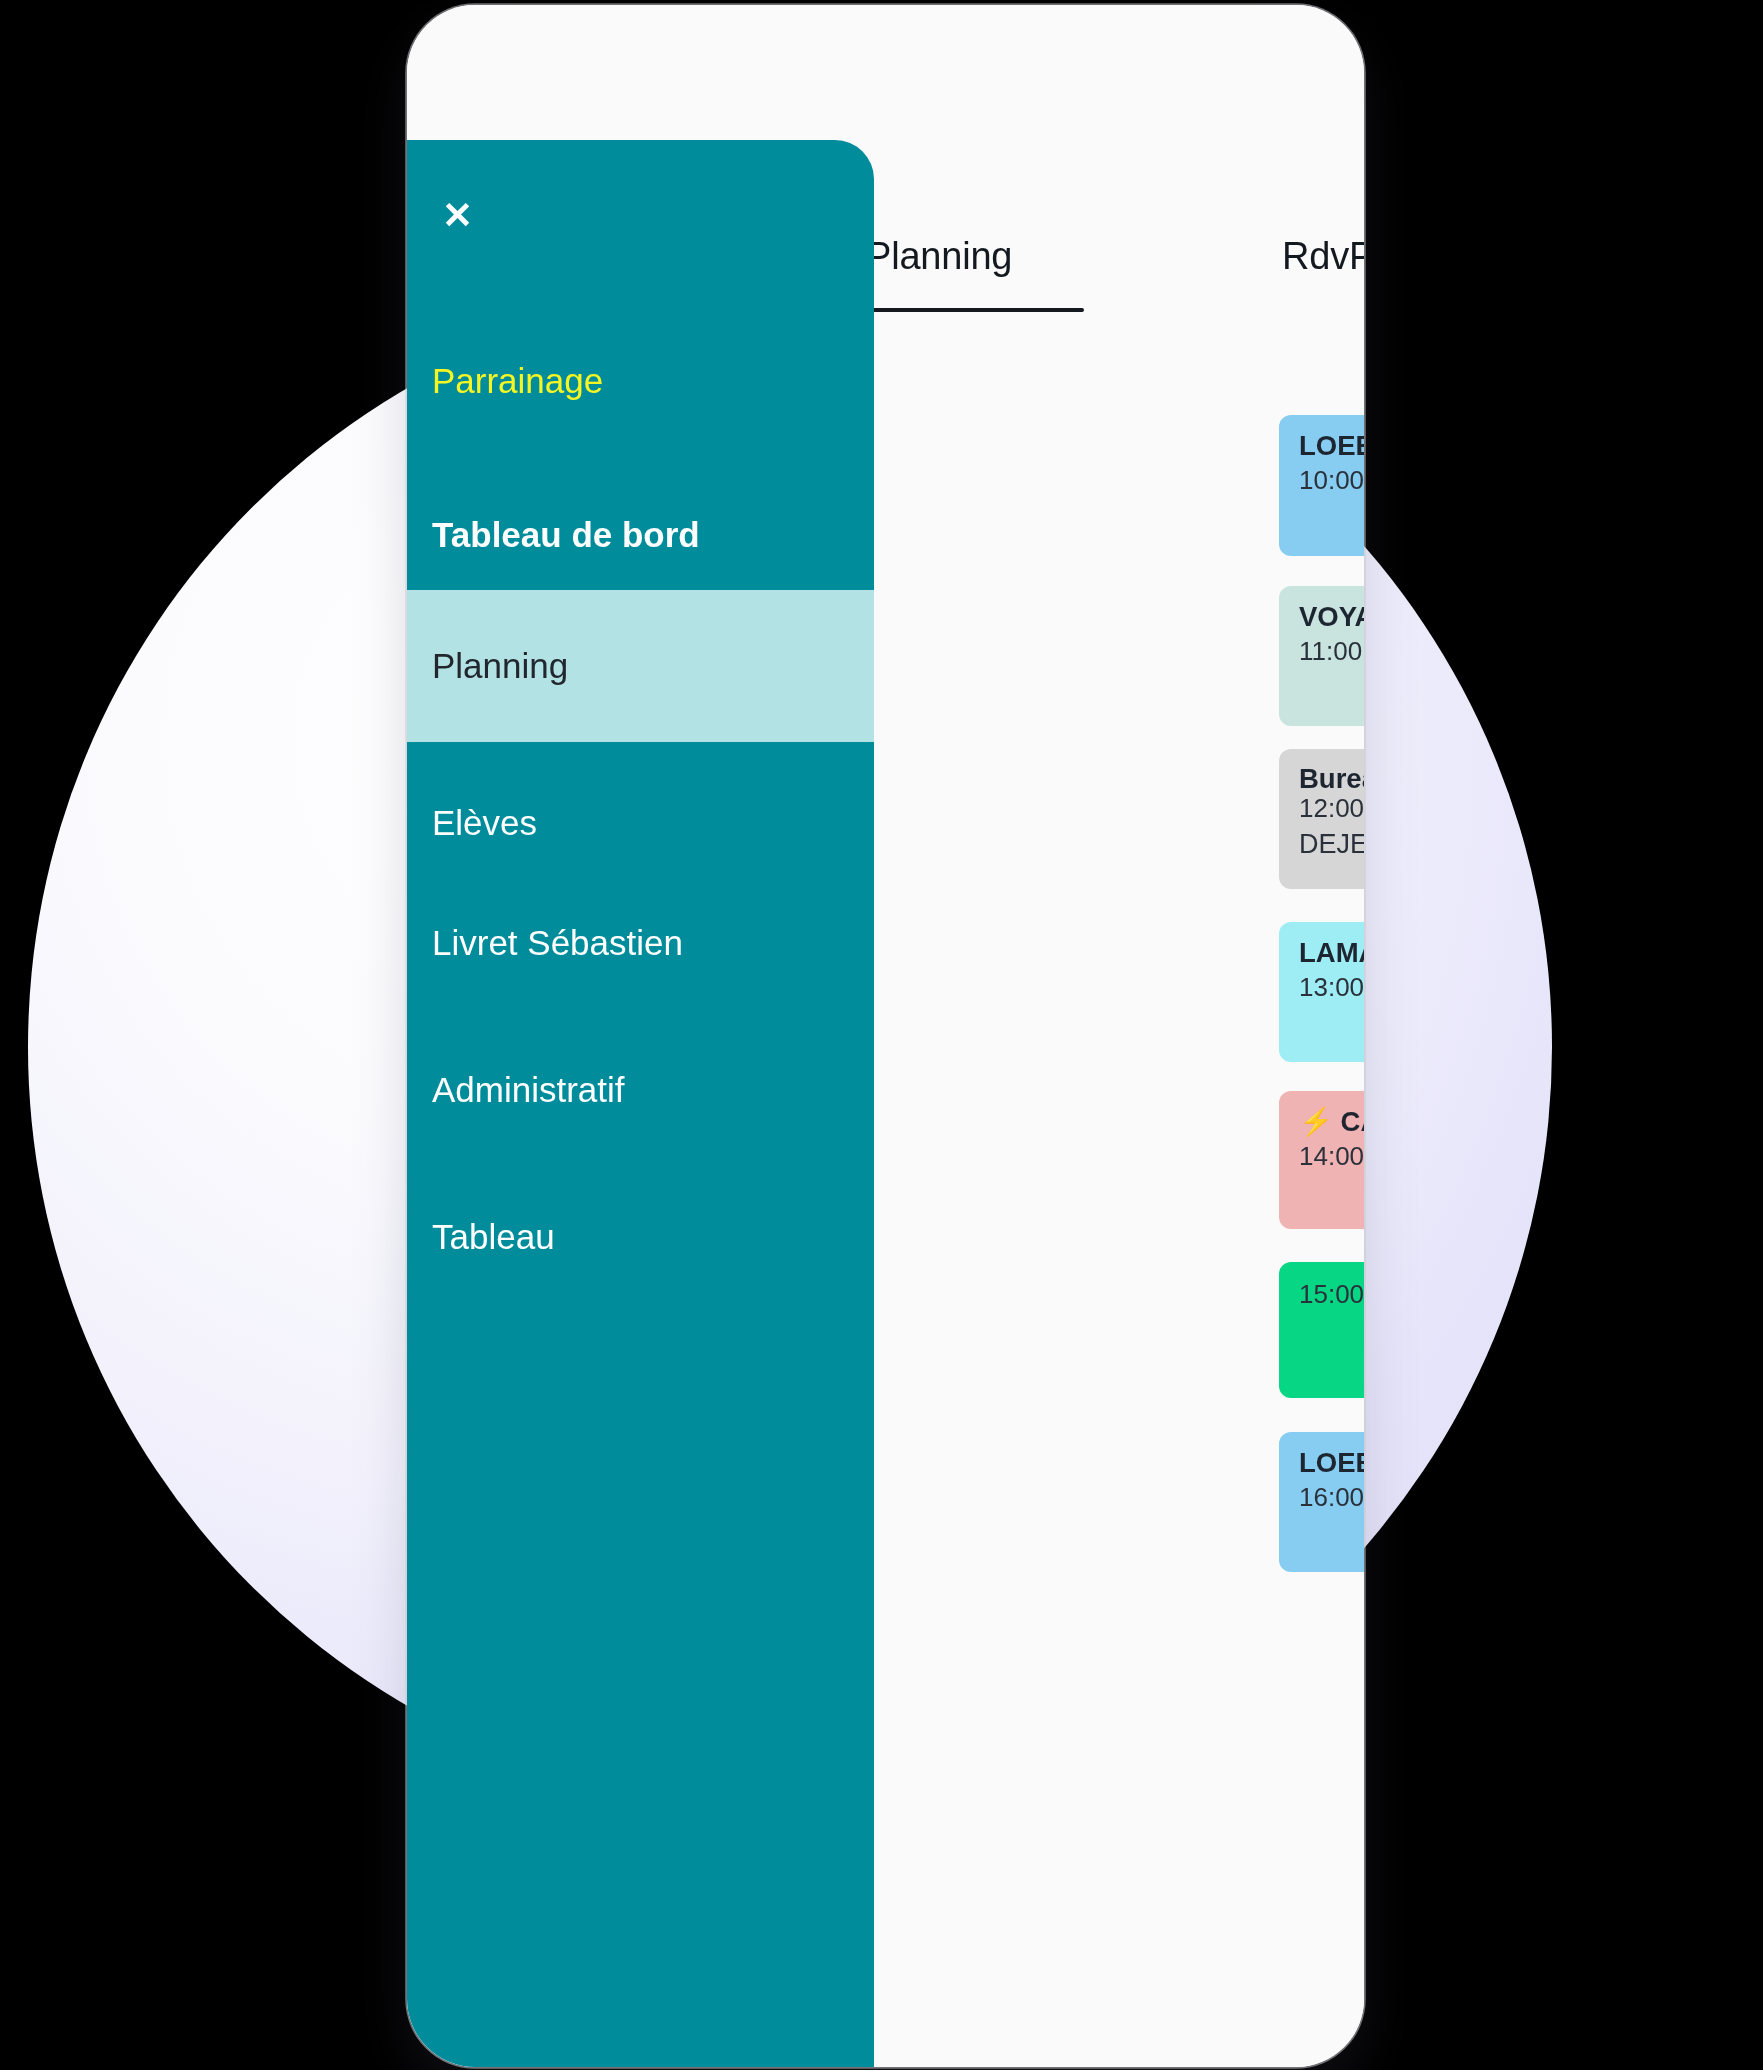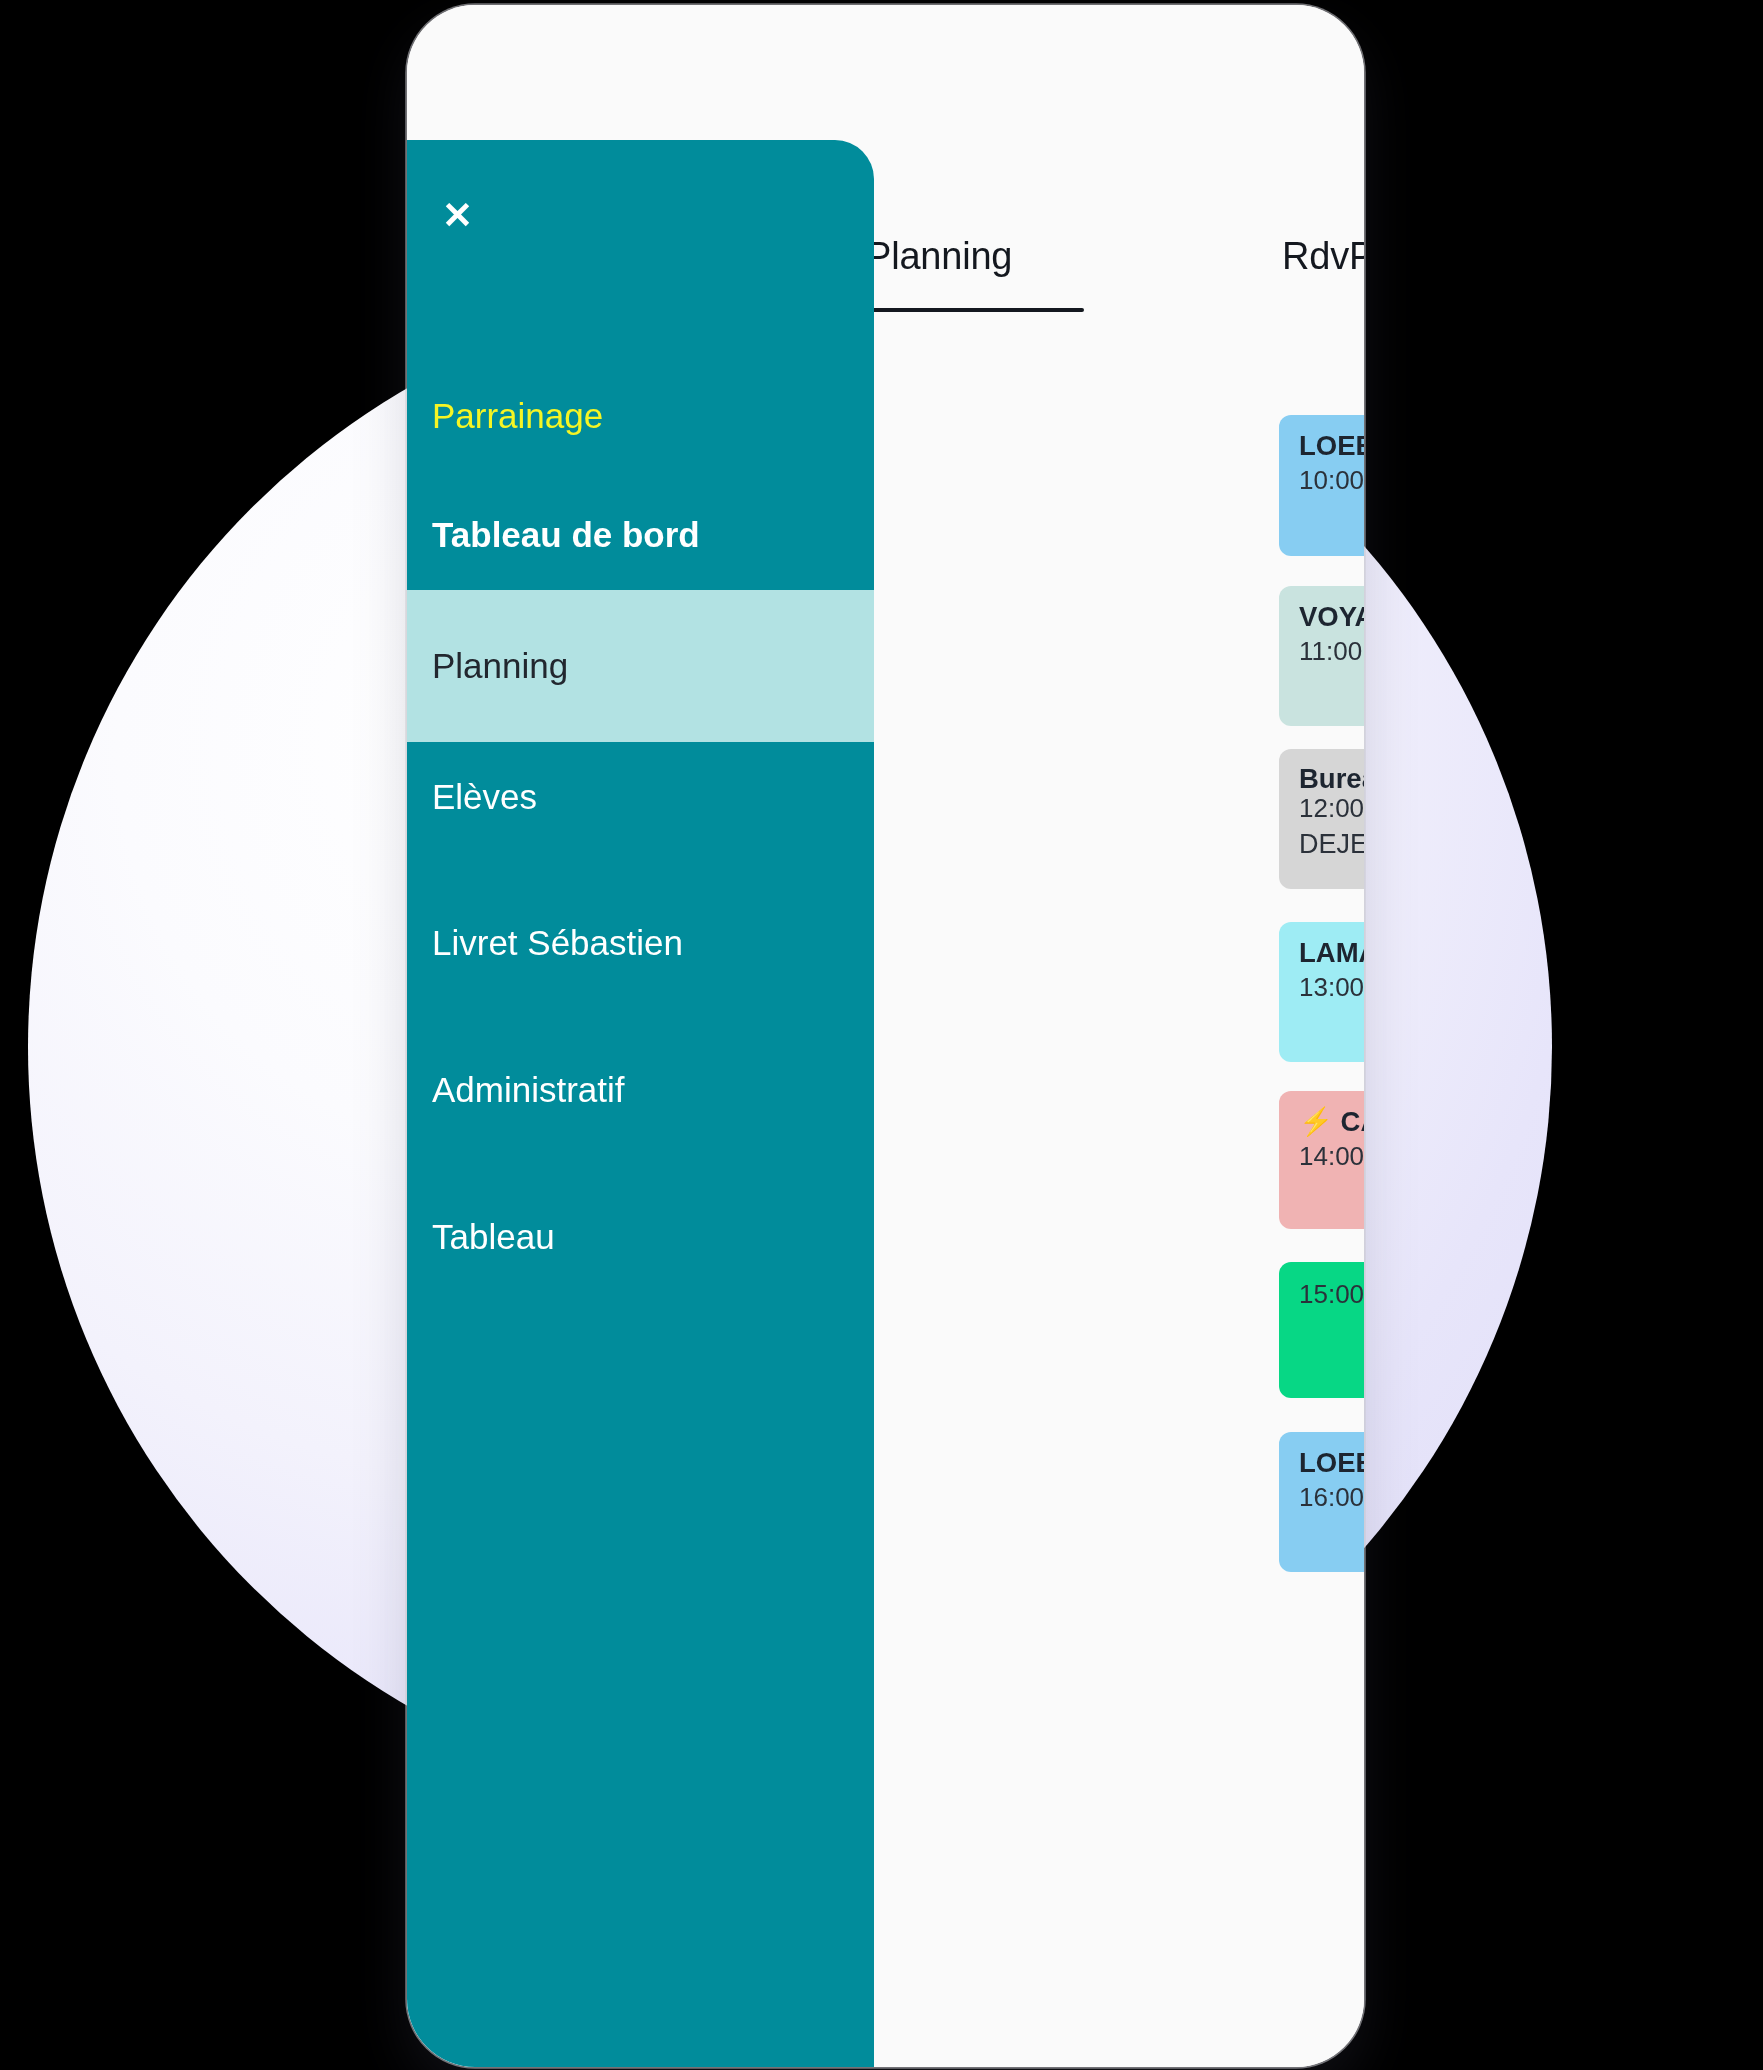--- a/index.html
+++ b/index.html
@@ -160,21 +160,20 @@
     align-items: center;
     cursor: pointer;
     white-space: nowrap;
   }
   .menu-item.highlight {
     background: #b2e2e3;
     color: #22272f;
   }
   .menu-item.accent {
     color: #f5f524;
-    align-items: flex-end;
   }
 </style>
 </head>
 <body>
 
 <div id="bg-glow"></div>
 
 <div id="phone">
 
   <div id="tabbar">
@@ -221,21 +220,21 @@
   <div id="drawer-menu">
       <div class="menu-item accent" style="top: 186px; height: 110px;">
         <span>Parrainage</span>
       </div>
       <div class="menu-item" style="top: 340px; height: 110px; font-weight: bold;">
         <span>Tableau de bord</span>
       </div>
       <div class="menu-item highlight" style="top: 450px; height: 152px;">
         <span>Planning</span>
       </div>
-      <div class="menu-item" style="top: 602px; height: 110px; text-align: right;">
+      <div class="menu-item" style="top: 628px; height: 110px; text-align: right;">
         <span>Elèves</span>
       </div>
       <div class="menu-item" style="top: 748px; height: 110px;">
         <span>Livret Sébastien</span>
       </div>
       <div class="menu-item" style="top: 895px; height: 110px;">
         <span>Administratif</span>
       </div>
       <div class="menu-item" style="top: 1042px; height: 110px;">
         <span>Tableau</span>

